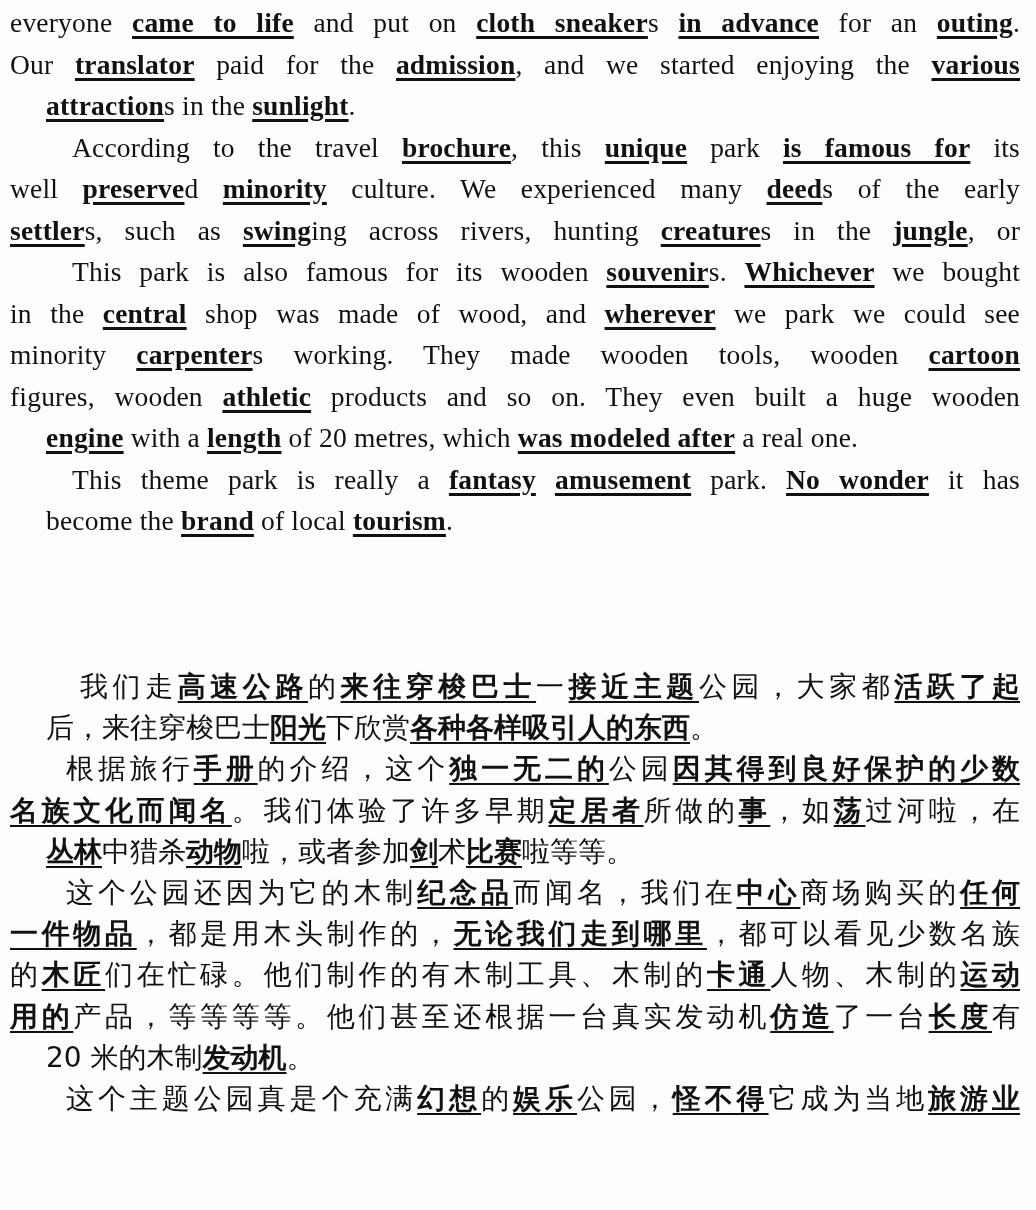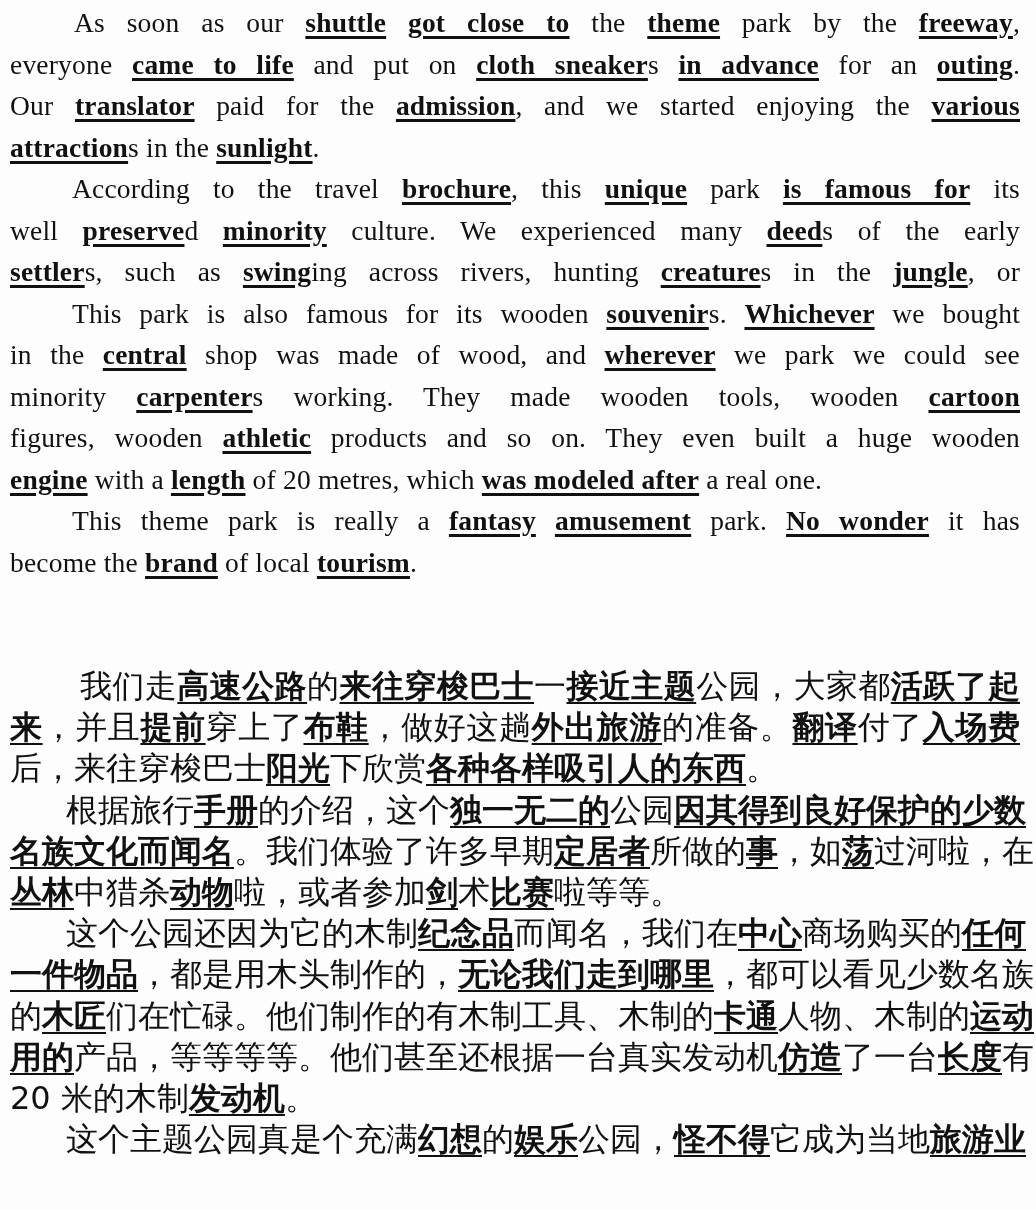--- a/index.html
+++ b/index.html
@@ -9,43 +9,42 @@
   }
   .page { position: relative; width: 1036px; height: 1210px; }
   .en {
     position: absolute; left: 10px; top: 2px; width: 1010px;
     font-family: "Liberation Serif", "DejaVu Serif", serif;
     font-size: 27.5px; letter-spacing: 0.2px;
   }
   .zh {
     position: absolute; left: 10px; top: 666px; width: 1010px;
     font-family: "DejaVu Sans", "Liberation Sans", sans-serif;
-    font-size: 32px;
+    font-size: 28px;
   }
   .line {
     display: block; height: 41.5px; line-height: 41.5px;
     white-space: nowrap; text-align: justify; text-align-last: justify;
     overflow: visible;
   }
   .zh .line { height: 41.2px; line-height: 41.2px; }
-  .line.last { text-align-last: left; }
+  .line.last { text-align-last: left; margin-left: 36px; }
   .line.indent { padding-left: 62px; }
   .zh .line.indent { padding-left: 56px; }
   .zh .line.indent.first { padding-left: 70px; }
   .en .line.indent.p1 { padding-left: 64px; }
   .kw { font-weight: bold; text-decoration: underline; text-decoration-thickness: 2.5px; text-underline-offset: 4px; }
   .zh .kw { font-weight: bold; text-decoration-thickness: 2px; text-underline-offset: 5px; }
 </style>
 </head>
 <body>
 
 <div class="page">
   <div class="en" id="en-block">
       <div>
-        <span class="line indent p1"><span>As soon as our </span><span class="kw">shuttle</span><span> </span><span class="kw">got close to</span><span> the </span><span class="kw">theme</span><span> park by the </span><span class="kw">freeway</span><span>,</span></span>
         <span class="line"><span>everyone </span><span class="kw">came to life</span><span> and put on </span><span class="kw">cloth sneaker</span><span>s </span><span class="kw">in advance</span><span> for an </span><span class="kw">outing</span><span>.</span></span>
         <span class="line"><span>Our </span><span class="kw">translator</span><span> paid for the </span><span class="kw">admission</span><span>, and we started enjoying the </span><span class="kw">various</span></span>
         <span class="line last"><span class="kw">attraction</span><span>s in the </span><span class="kw">sunlight</span><span>.</span></span>
       </div>
       <div>
         <span class="line indent"><span>According to the travel </span><span class="kw">brochure</span><span>, this </span><span class="kw">unique</span><span> park </span><span class="kw">is famous for</span><span> its</span></span>
         <span class="line"><span>well </span><span class="kw">preserve</span><span>d </span><span class="kw">minority</span><span> culture. We experienced many </span><span class="kw">deed</span><span>s of the early</span></span>
         <span class="line"><span class="kw">settler</span><span>s, such as </span><span class="kw">swing</span><span>ing across rivers, hunting </span><span class="kw">creature</span><span>s in the </span><span class="kw">jungle</span><span>, or</span></span>
       </div>
       <div>
@@ -56,21 +55,20 @@
         <span class="line last"><span class="kw">engine</span><span> with a </span><span class="kw">length</span><span> of 20 metres, which </span><span class="kw">was modeled after</span><span> a real one.</span></span>
       </div>
       <div>
         <span class="line indent"><span>This theme park is really a </span><span class="kw">fantasy</span><span> </span><span class="kw">amusement</span><span> park. </span><span class="kw">No wonder</span><span> it has</span></span>
         <span class="line last"><span>become the </span><span class="kw">brand</span><span> of local </span><span class="kw">tourism</span><span>.</span></span>
       </div>
     </div>
   <div class="zh" id="zh-block">
       <div>
         <span class="line indent first"><span>我们走</span><span class="kw">高速公路</span><span>的</span><span class="kw">来往穿梭巴士</span><span>一</span><span class="kw">接近主题</span><span>公园，大家都</span><span class="kw">活跃了起</span></span>
-        <span class="line"><span class="kw">来</span><span>，并且</span><span class="kw">提前</span><span>穿上了</span><span class="kw">布鞋</span><span>，做好这趟</span><span class="kw">外出旅游</span><span>的准备。</span><span class="kw">翻译</span><span>付了</span><span class="kw">入场费</span></span>
         <span class="line last"><span>后，来往穿梭巴士</span><span class="kw">阳光</span><span>下欣赏</span><span class="kw">各种各样吸引人的东西</span><span>。</span></span>
       </div>
       <div>
         <span class="line indent"><span>根据旅行</span><span class="kw">手册</span><span>的介绍，这个</span><span class="kw">独一无二的</span><span>公园</span><span class="kw">因其得到良好保护的少数</span></span>
         <span class="line"><span class="kw">名族文化而闻名</span><span>。我们体验了许多早期</span><span class="kw">定居者</span><span>所做的</span><span class="kw">事</span><span>，如</span><span class="kw">荡</span><span>过河啦，在</span></span>
         <span class="line last"><span class="kw">丛林</span><span>中猎杀</span><span class="kw">动物</span><span>啦，或者参加</span><span class="kw">剑</span><span>术</span><span class="kw">比赛</span><span>啦等等。</span></span>
       </div>
       <div>
         <span class="line indent"><span>这个公园还因为它的木制</span><span class="kw">纪念品</span><span>而闻名，我们在</span><span class="kw">中心</span><span>商场购买的</span><span class="kw">任何</span></span>
         <span class="line"><span class="kw">一件物品</span><span>，都是用木头制作的，</span><span class="kw">无论我们走到哪里</span><span>，都可以看见少数名族</span></span>

